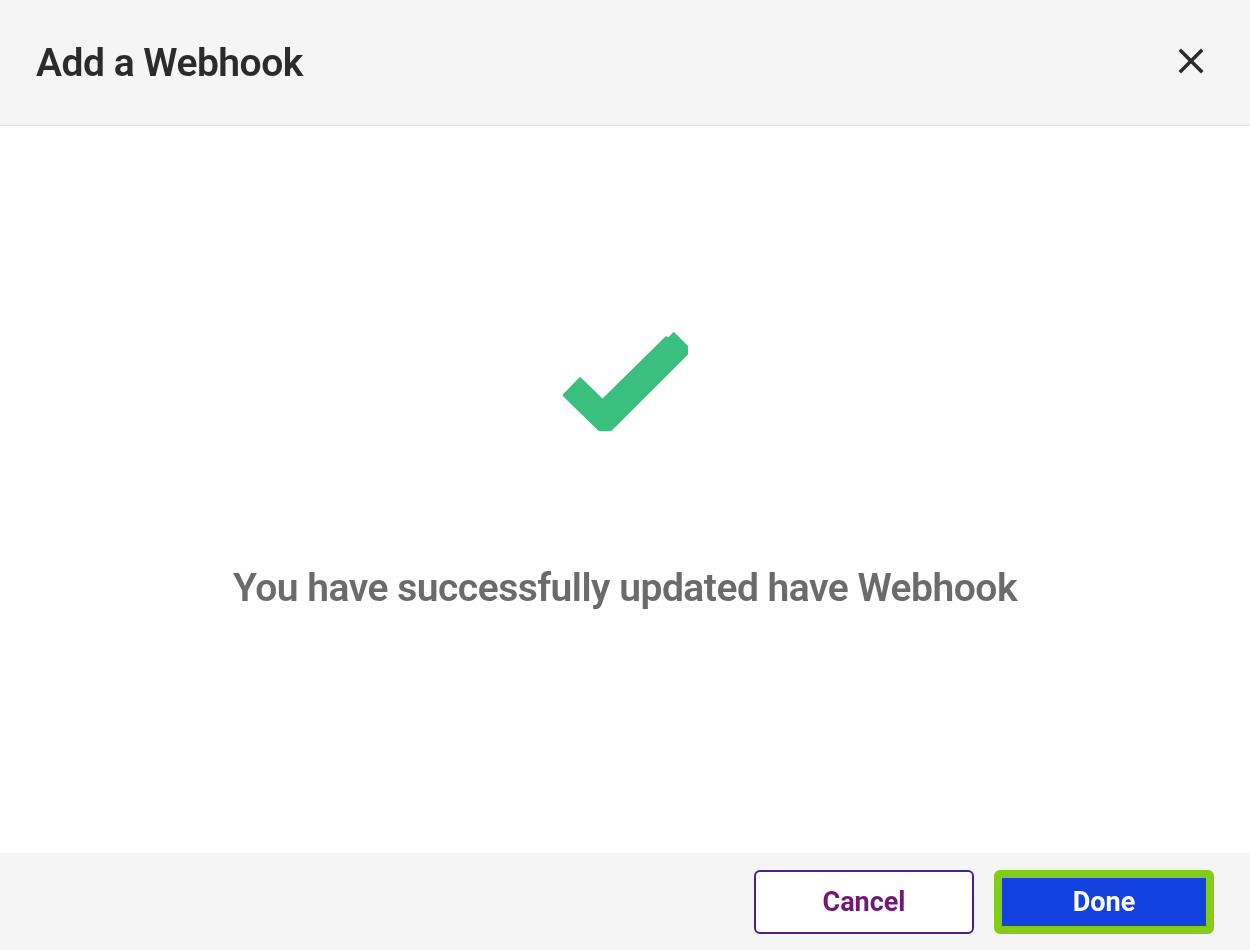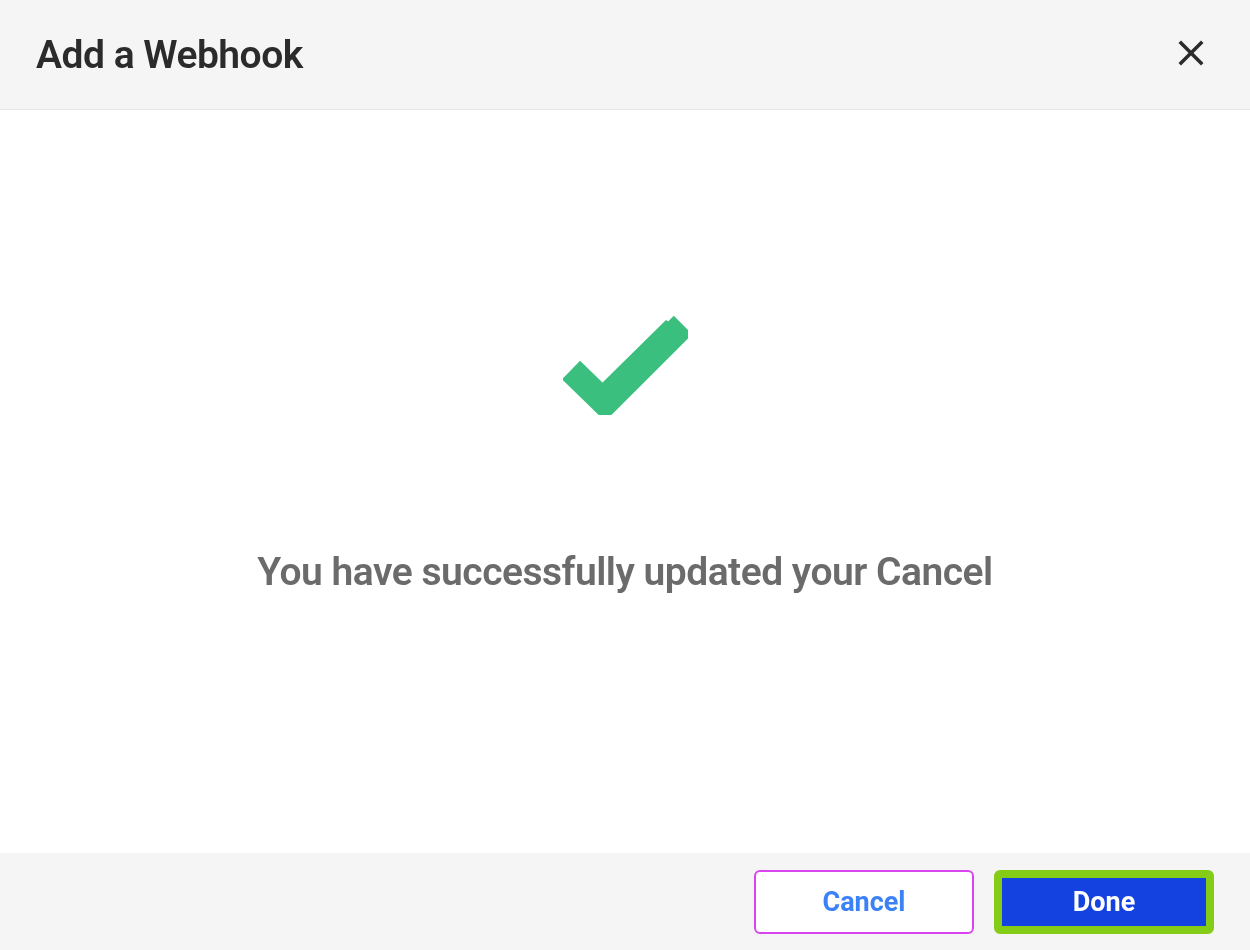--- a/index.html
+++ b/index.html
@@ -16,21 +16,21 @@
     .modal {
       width: 100%;
       height: 100%;
       display: flex;
       flex-direction: column;
       background: #ffffff;
     }
     .modal-header {
       background: #f5f5f5;
       border-bottom: 1px solid #e6e6e6;
-      height: 110px;
+      height: 126px;
       display: flex;
       align-items: center;
       justify-content: space-between;
       padding: 0 36px;
     }
     .modal-title {
       font-size: 39px;
       font-weight: 600;
       color: #2b2b2b;
       letter-spacing: -0.5px;
@@ -86,22 +86,22 @@
       font-weight: 700;
       border-radius: 6px;
       cursor: pointer;
       display: flex;
       align-items: center;
       justify-content: center;
       font-family: inherit;
     }
     .btn-secondary {
       background: #ffffff;
-      color: #3b82f6;
-      border: 2px solid #d946ef;
+      color: #701a75;
+      border: 2px solid #4c1d95;
     }
     .btn-primary {
       background: #1442e0;
       color: #ffffff;
       border: 8px solid #84cc16;
     }
   </style>
 </head>
 <body>
 
@@ -118,20 +118,20 @@
     </button>
   </div>
 
   <div class="modal-body">
     <div class="check-icon">
       <svg viewBox="0 0 125 100">
         <polygon points="12,55 42,85 122,5 108,-5 42,60 25,43" fill="#3bbf7e" transform="translate(-5,10)"></polygon>
         <polyline points="8,55 42,88 120,10" fill="none" stroke="#3bbf7e" stroke-width="26" stroke-linecap="butt" stroke-linejoin="miter"></polyline>
       </svg>
     </div>
-    <div class="success-message">You have successfully updated your Cancel</div>
+    <div class="success-message">You have successfully updated have Webhook</div>
   </div>
 
   <div class="modal-footer">
     <button class="btn btn-secondary">Cancel</button>
     <button class="btn btn-primary">Done</button>
   </div>
 </div>
 
 </body></html>

